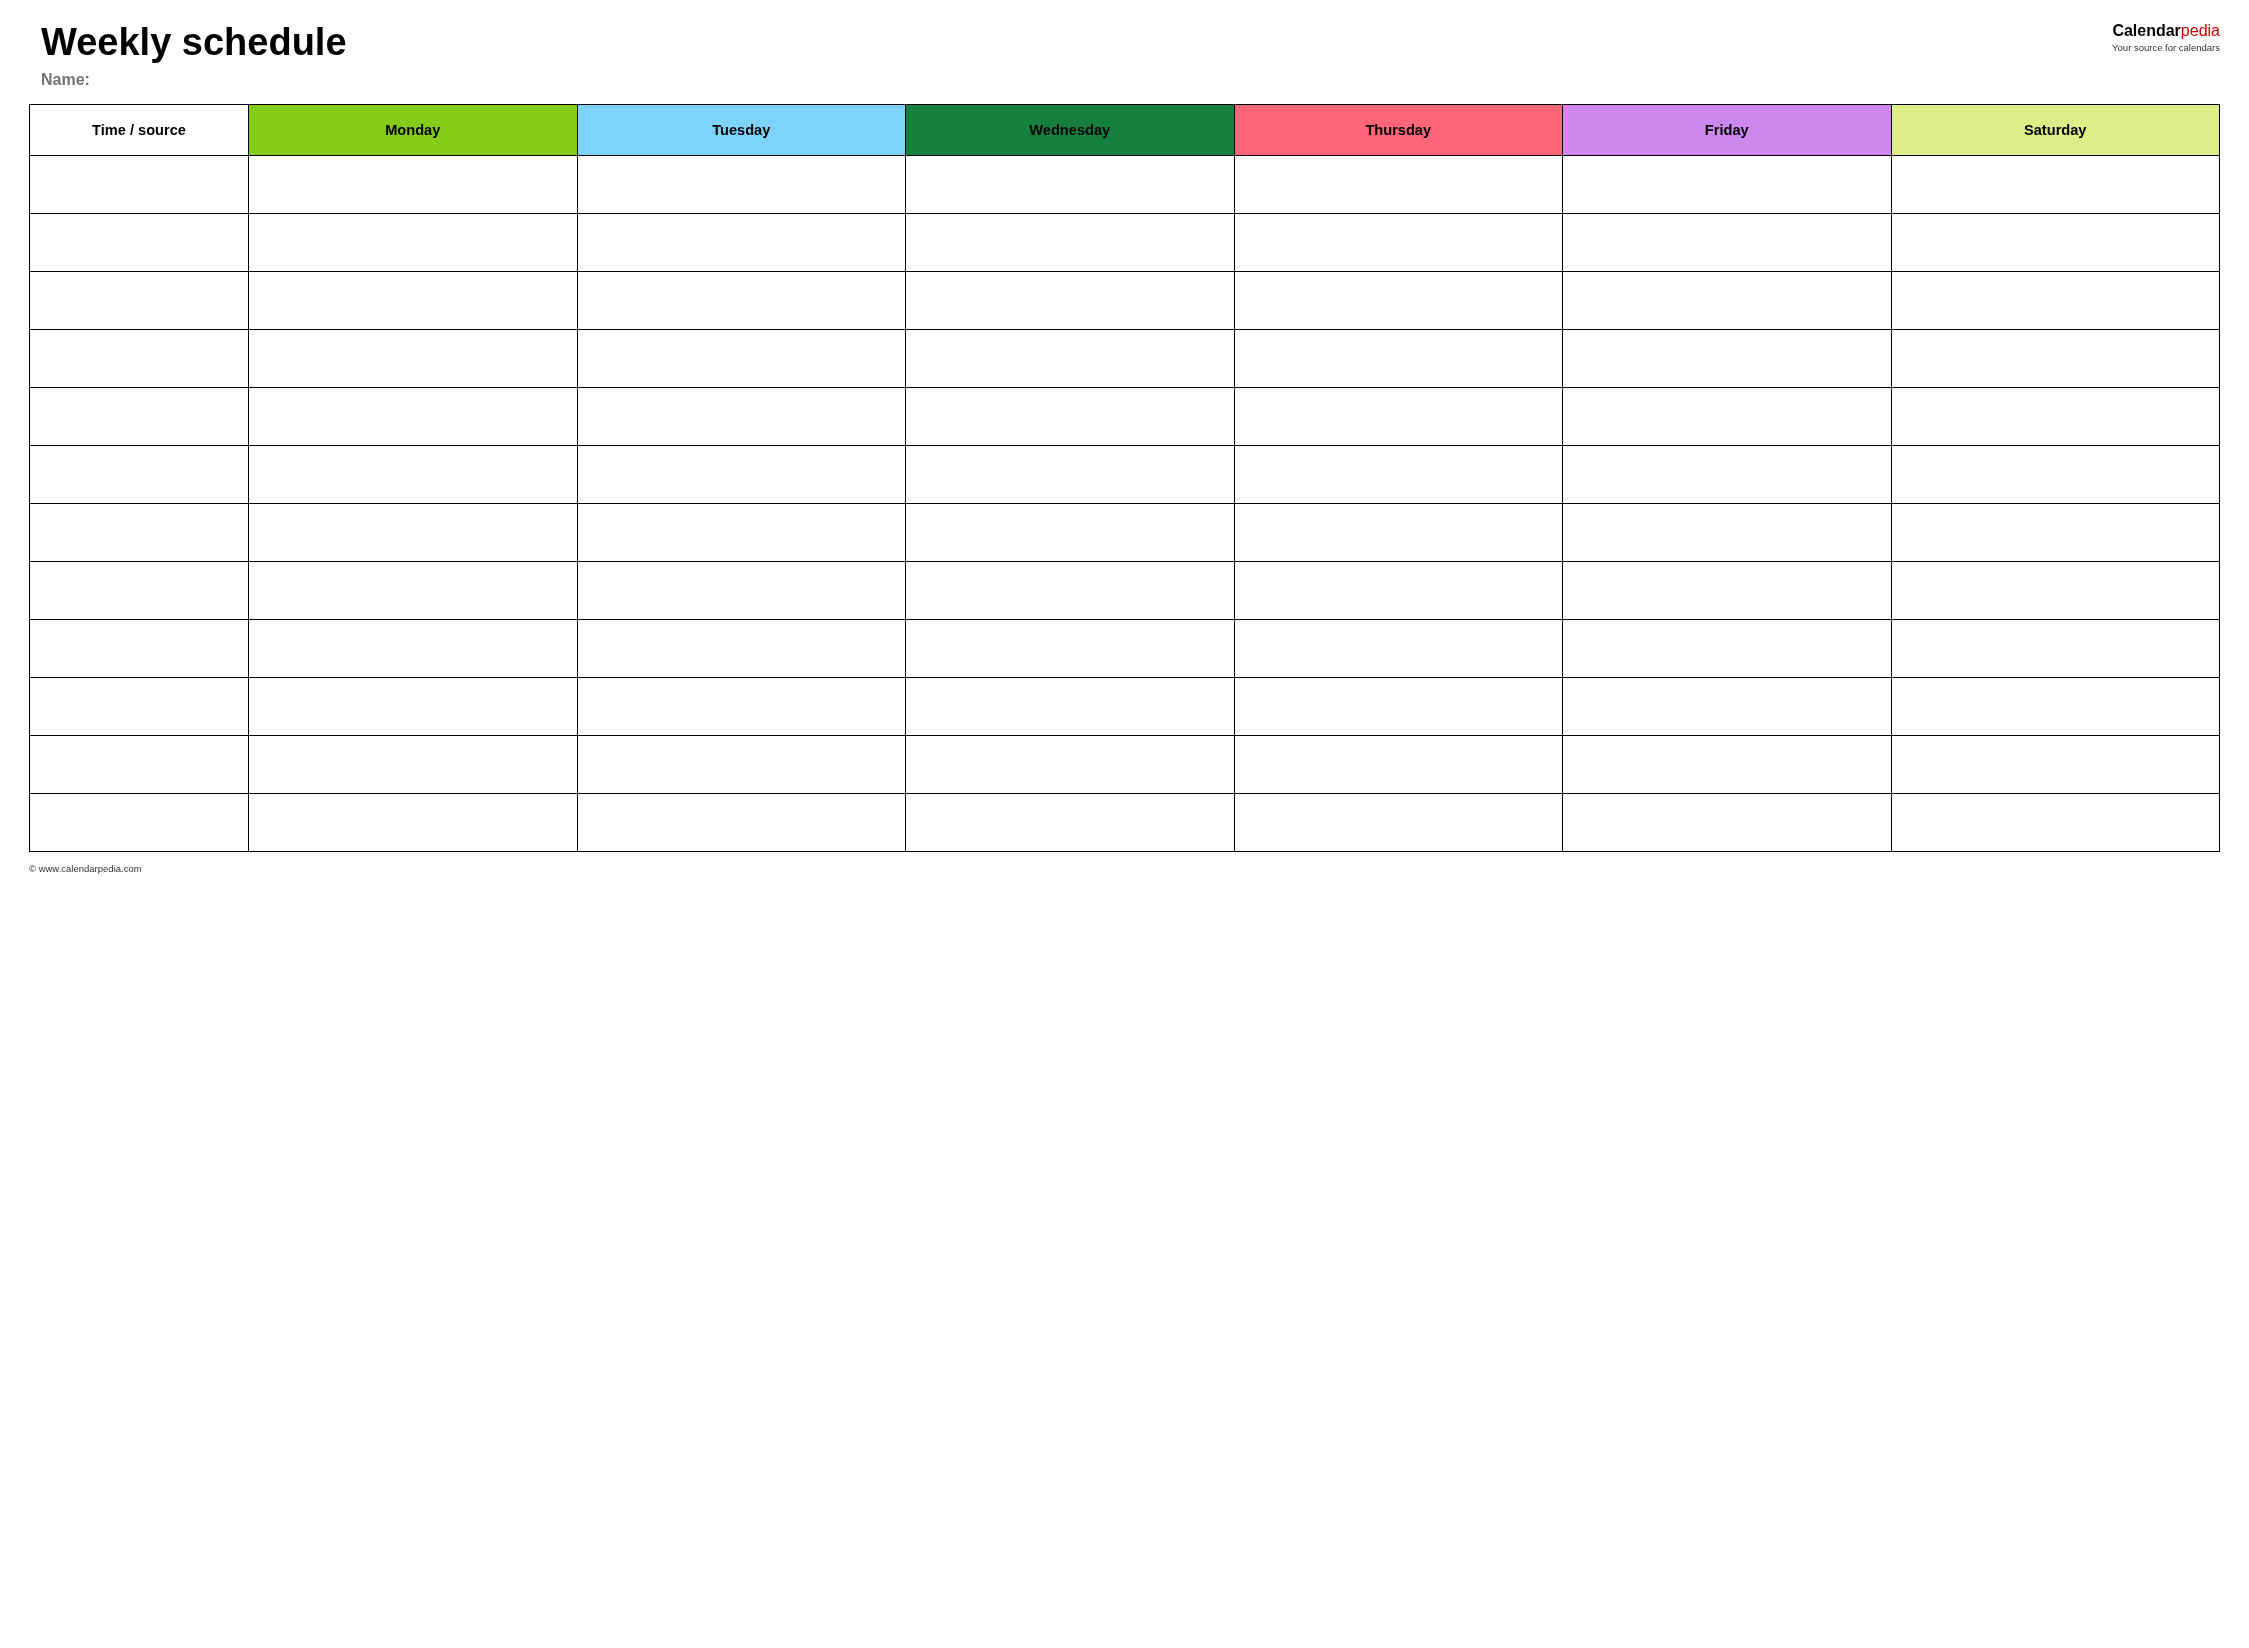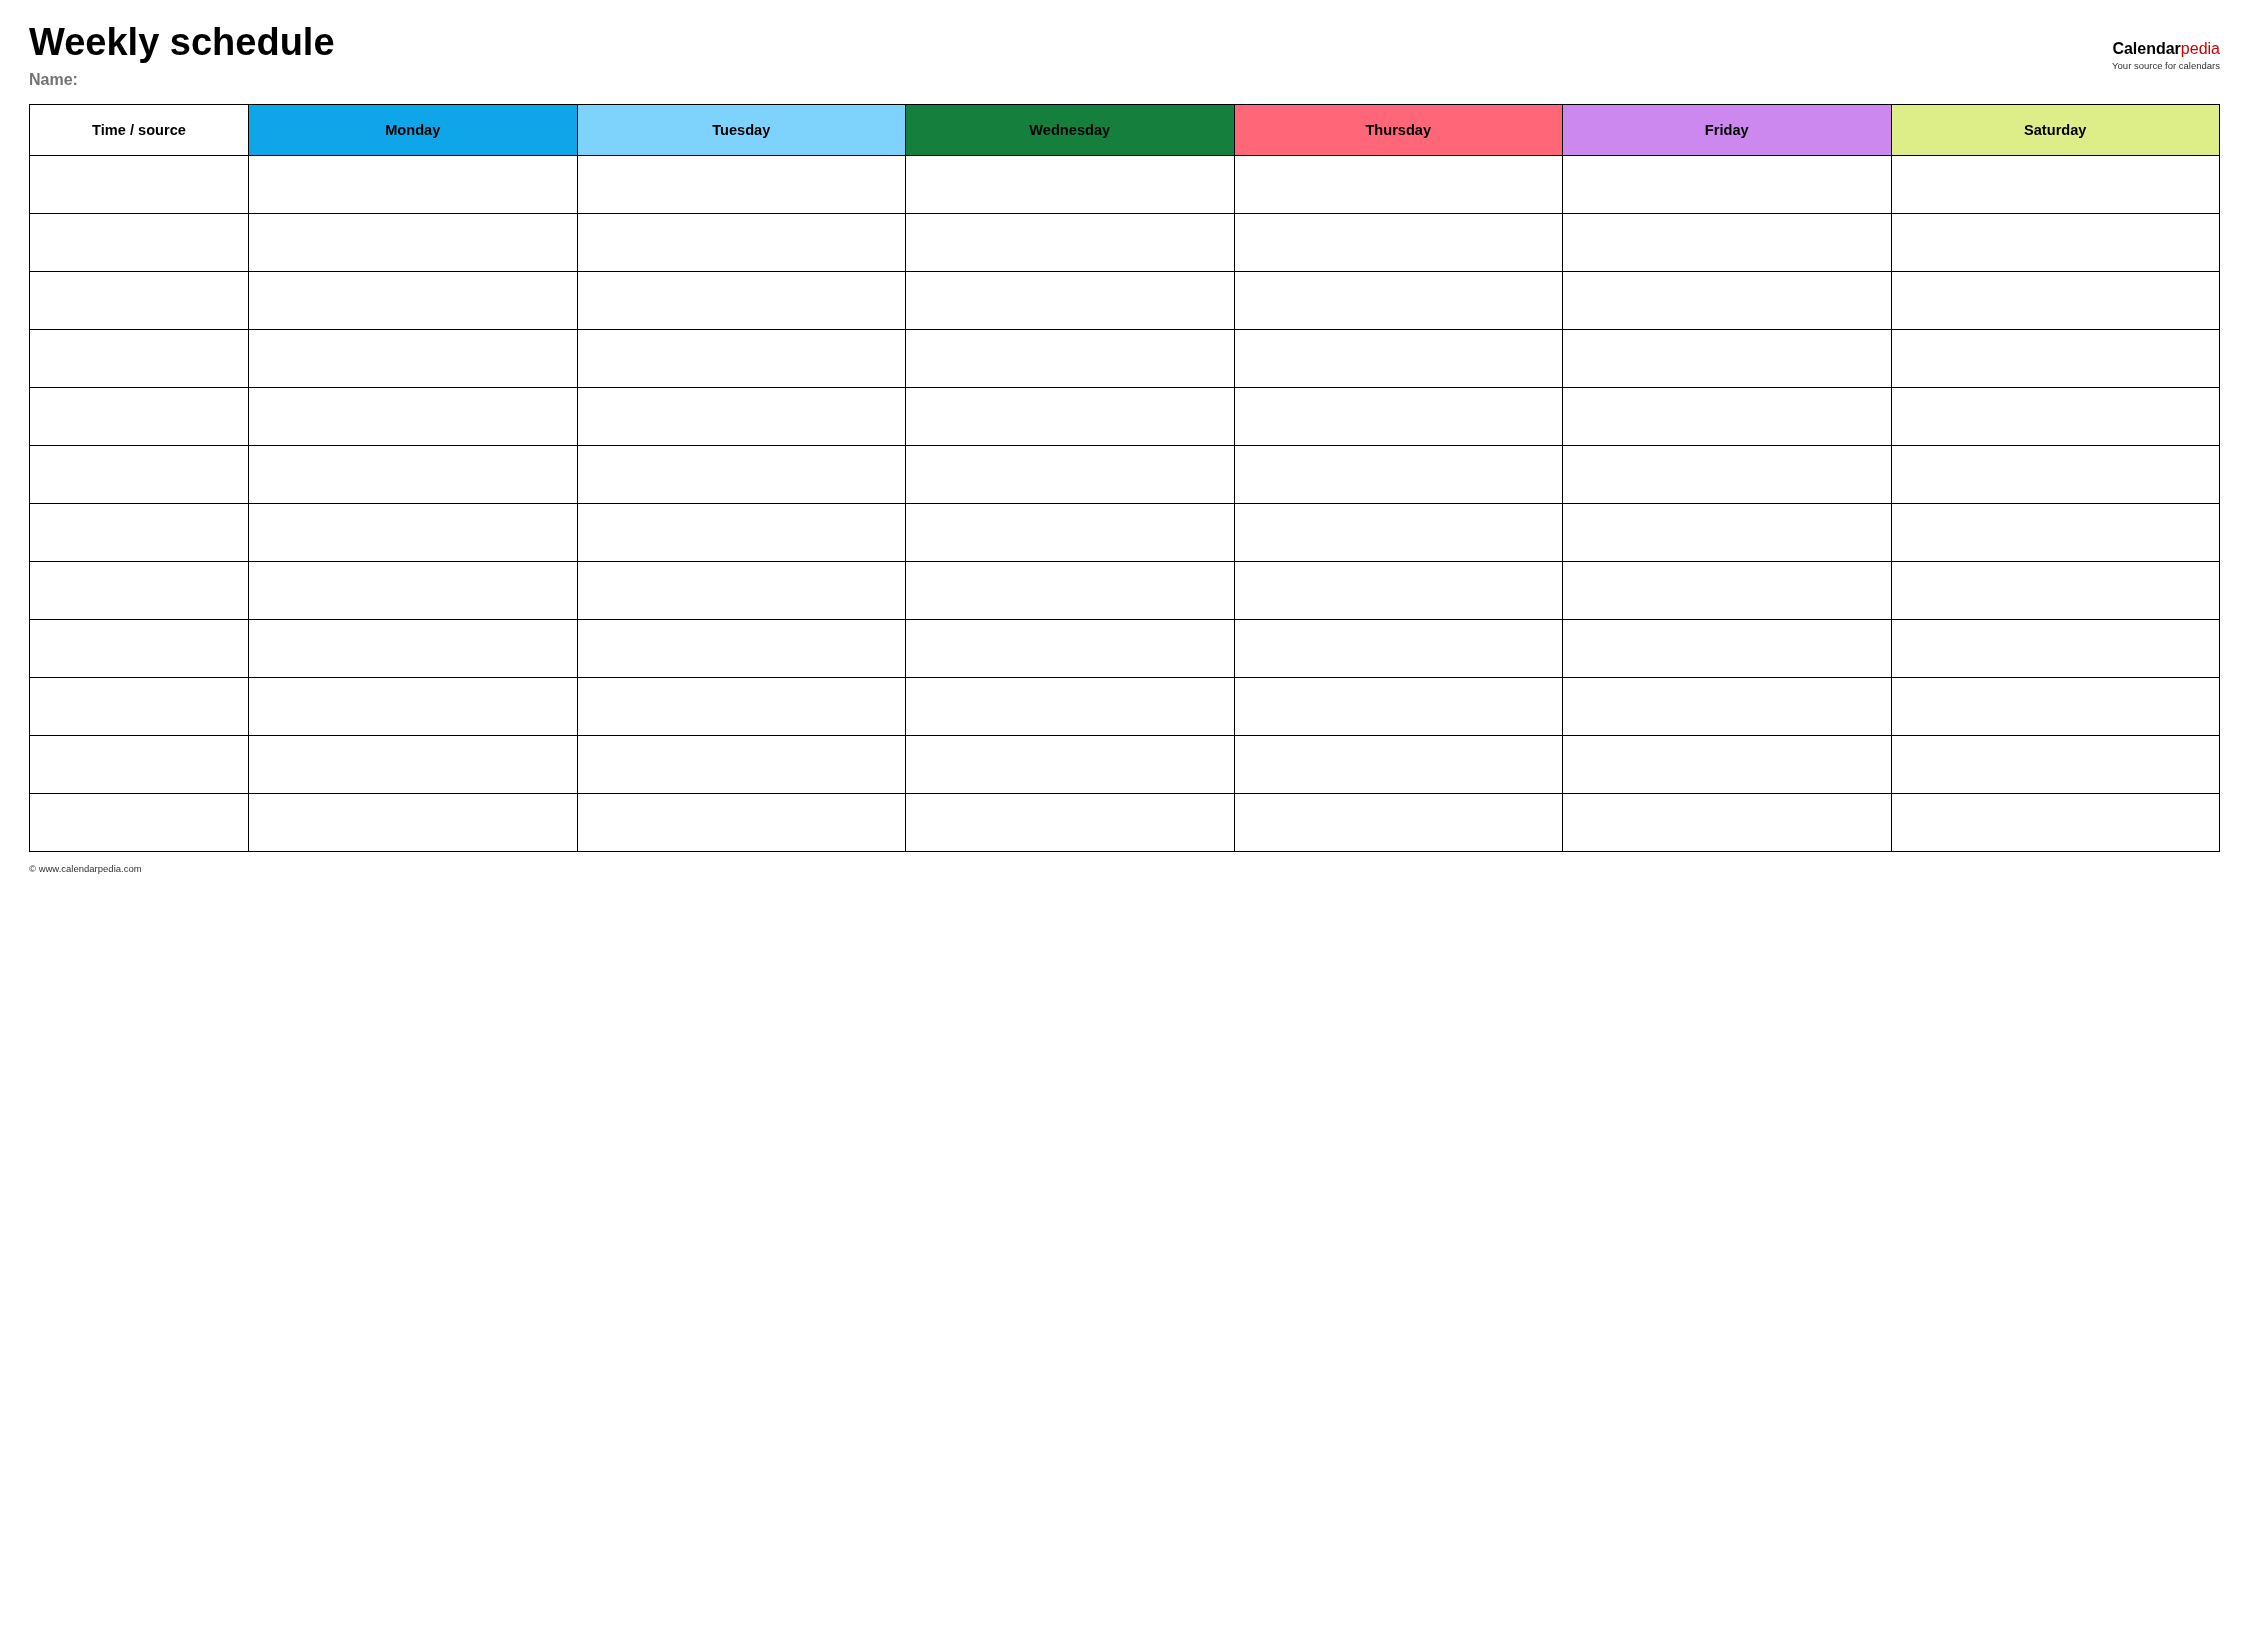--- a/index.html
+++ b/index.html
@@ -10,22 +10,23 @@
 
     body {
       background: #ffffff;
       font-family: Arial, sans-serif;
       padding: 22px 29px;
     }
 
     .header-area {
       display: flex;
       justify-content: space-between;
-      align-items: center;
+      align-items: flex-start;
       margin-bottom: 7.3px;
+      margin-left: 12px;
     }
 
     .title-section {
       display: flex;
       flex-direction: column;
     }
 
     .main-title {
       font-size: 38px;
       font-weight: bold;
@@ -93,21 +94,21 @@
     }
 
     .col-time {
       width: 10%;
       background: #ffffff;
       font-size: 11.6px;
       font-weight: bold;
       text-align: center;
     }
 
-    .col-monday { background: #0ea5e9; width: 15%; }
+    .col-monday { background: #84cc16; width: 15%; }
     .col-tuesday { background: #7dd3fc; width: 15%; }
     .col-wednesday { background: #15803d; width: 15%; }
     .col-thursday { background: #ff6677; width: 15%; }
     .col-friday { background: #cc88ee; width: 15%; }
     .col-saturday { background: #ddee88; width: 15%; }
 
     .schedule-table tbody td {
       background: #ffffff;
       height: 58px;
     }

